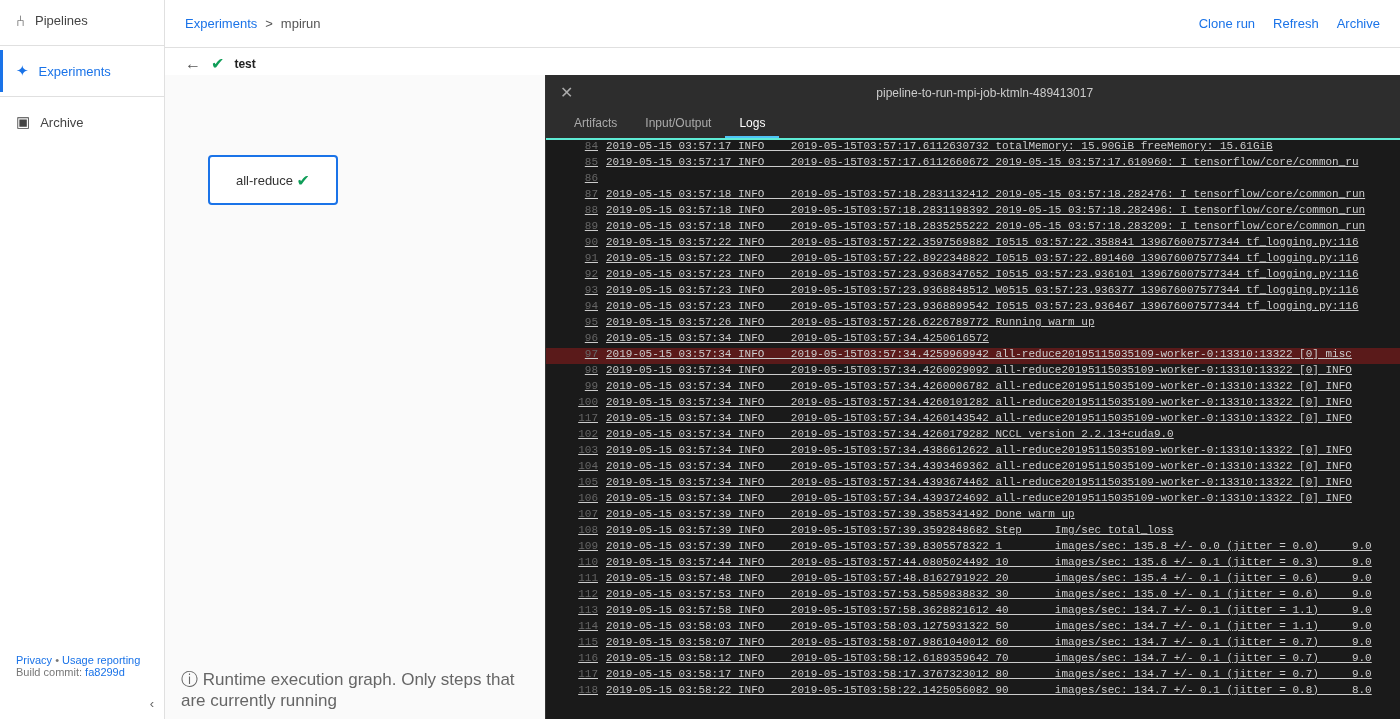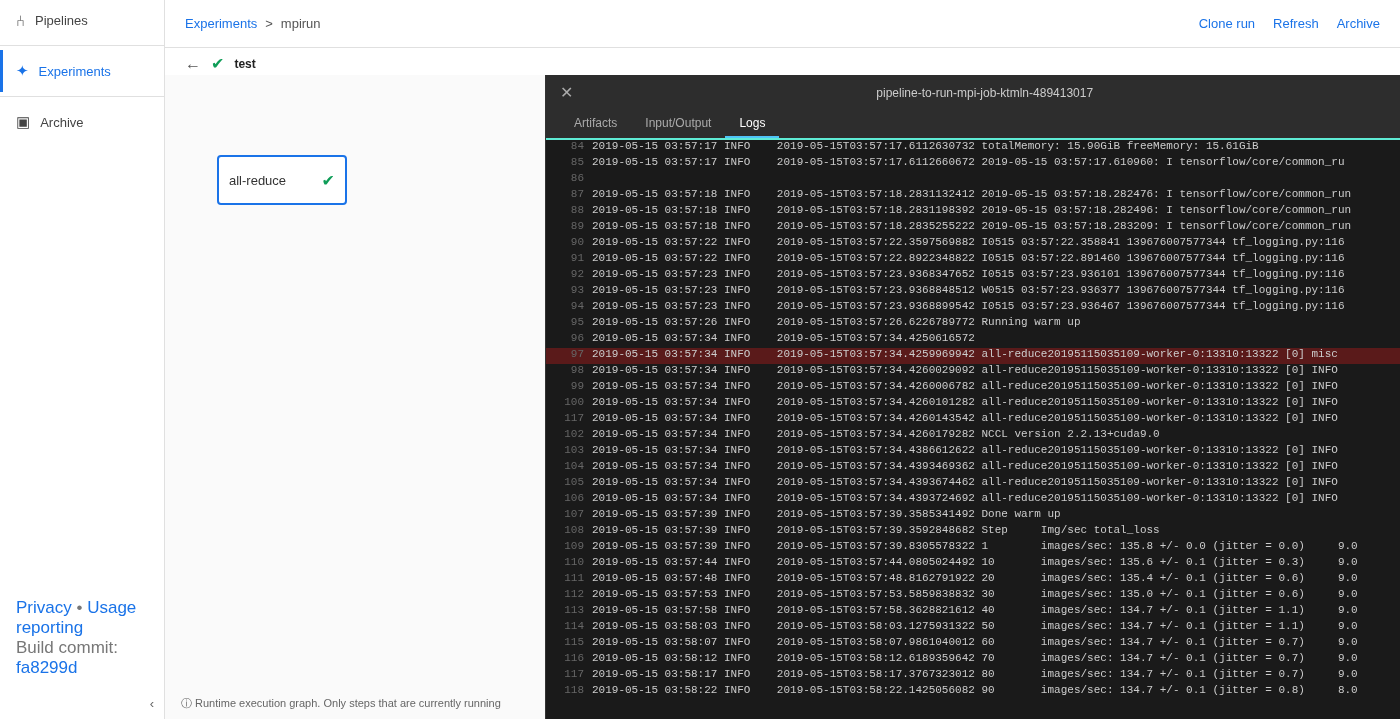--- a/index.html
+++ b/index.html
@@ -22,21 +22,21 @@
       padding: 12px 16px;
       cursor: pointer;
       color: #444;
       font-size: 13px;
     }
     .sidebar-item.active { color: #1a73e8; border-left: 3px solid #1a73e8; padding-left: 13px; }
     .sidebar-item .icon { font-size: 15px; }
     .sidebar-bottom {
       margin-top: auto;
       padding: 10px 16px;
-      font-size: 17px;
+      font-size: 11px;
       color: #777;
     }
     .sidebar-bottom a { color: #1a73e8; text-decoration: none; }
     .sidebar-divider { height: 1px; background: #e0e0e0; margin: 4px 0; }
     .sidebar-collapse {
       display: flex;
       align-items: center;
       justify-content: flex-end;
       padding: 8px 10px;
       cursor: pointer;
@@ -117,41 +117,41 @@
       background: #fafafa;
     }
     .graph-canvas {
       flex: 1;
       position: relative;
       overflow: hidden;
     }
     .graph-node {
       position: absolute;
       top: 80px;
-      left: 52px;
+      left: 43px;
       width: 130px;
       height: 50px;
       border: 2px solid #1a73e8;
       border-radius: 4px;
       background: #fff;
       display: flex;
       align-items: center;
       justify-content: space-between;
-      padding: 0 10px;
+      padding: 0 26px;
       cursor: pointer;
     }
     .graph-node-label { font-size: 13px; color: #333; }
     .graph-node-check { color: #0f9d58; font-size: 16px; }
     .graph-footer {
       position: absolute;
       bottom: 0;
       left: 0;
       right: 0;
       padding: 8px 16px;
-      font-size: 11px;
+      font-size: 17px;
       color: #666;
       background: rgba(250,250,250,0.9);
     }
 
     
     .log-panel {
       width: 855px;
       background: #1a1a1a;
       display: flex;
       flex-direction: column;
@@ -189,22 +189,23 @@
       flex: 1;
       overflow-y: auto;
       font-family: 'Courier New', monospace;
       font-size: 11px;
       color: #ccc;
       background: #1a1a1a;
     }
     .log-line {
       display: flex;
       min-height: 16px;
-      padding: 0 8px;
+      padding: 0 22px;
       white-space: pre;
+      text-decoration: underline;
     }
     .log-line.highlighted { background: #5a1a1a; }
     .log-line-num { color: #666; min-width: 30px; text-align: right; margin-right: 8px; user-select: none; }
     .log-line-content { color: #ccc; }
   </style>
 </head>
 <body>
 
 <div class="sidebar">
   <div class="sidebar-item">

